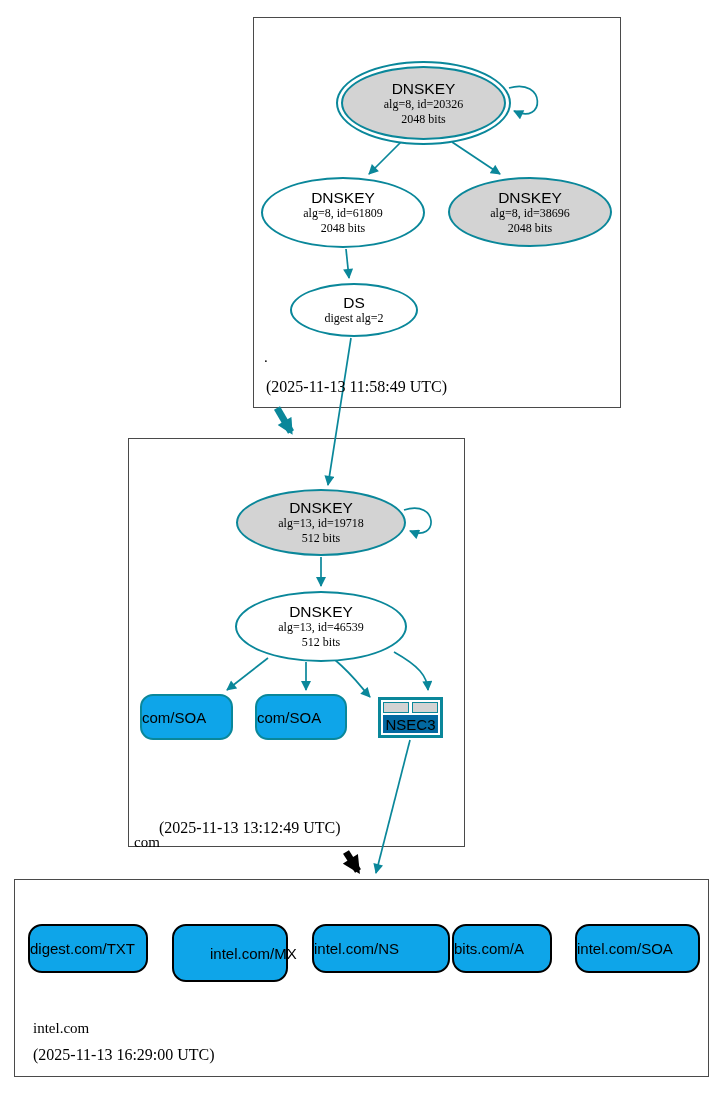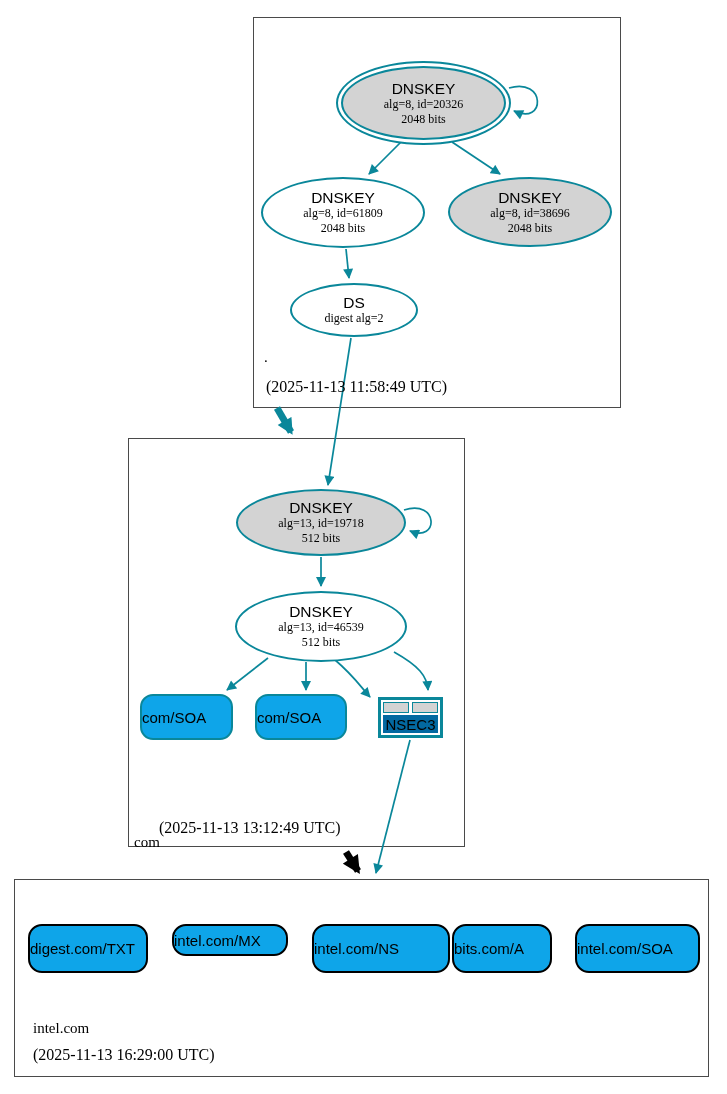--- a/index.html
+++ b/index.html
@@ -123,21 +123,21 @@
     </div>
     <div class="nsec3-label">NSEC3</div>
   </div>
 
   <div class="zlabel" style="left:134px;top:794px;margin-top:40px;">com</div>
   <div class="zts" style="left:132px;top:819px;margin-left:27px;">(2025-11-13 13:12:49 UTC)</div>
 
   <div class="rrset black" style="left:28px;top:924px;width:120px;height:49px;">
     <span>digest.com/TXT</span>
   </div>
-  <div class="rrset black" style="left:172px;top:924px;width:116px;height:32px;">
+  <div class="rrset black" style="left:172px;top:924px;width:116px;height:58px;padding-left:36px;">
     <span>intel.com/MX</span>
   </div>
   <div class="rrset black" style="left:312px;top:924px;width:138px;height:49px;">
     <span>intel.com/NS</span>
   </div>
   <div class="rrset black" style="left:452px;top:924px;width:100px;height:49px;">
     <span>bits.com/A</span>
   </div>
   <div class="rrset black" style="left:575px;top:924px;width:125px;height:49px;">
     <span>intel.com/SOA</span>

